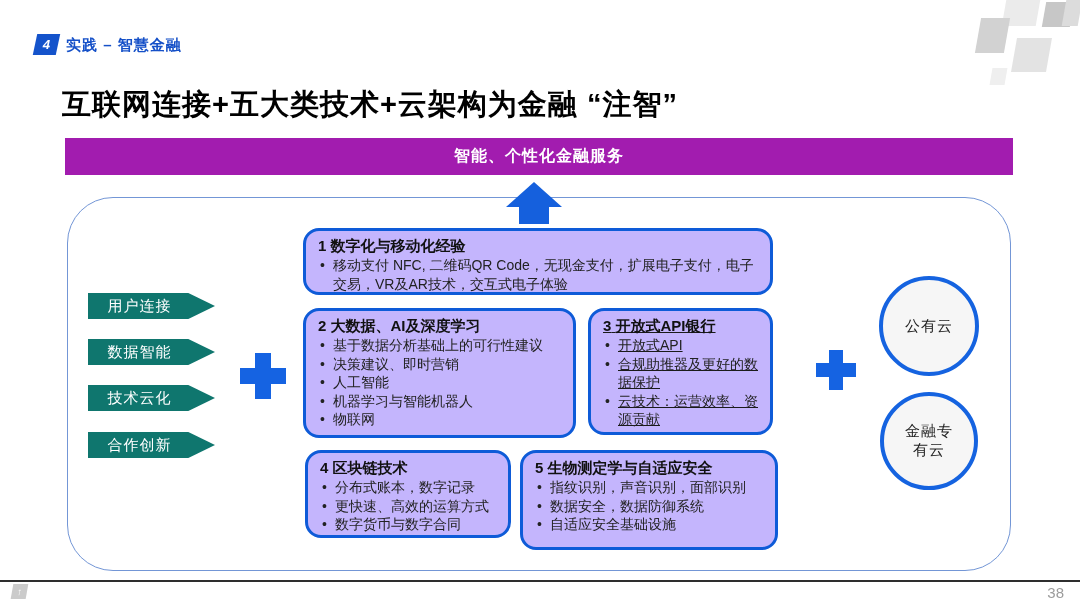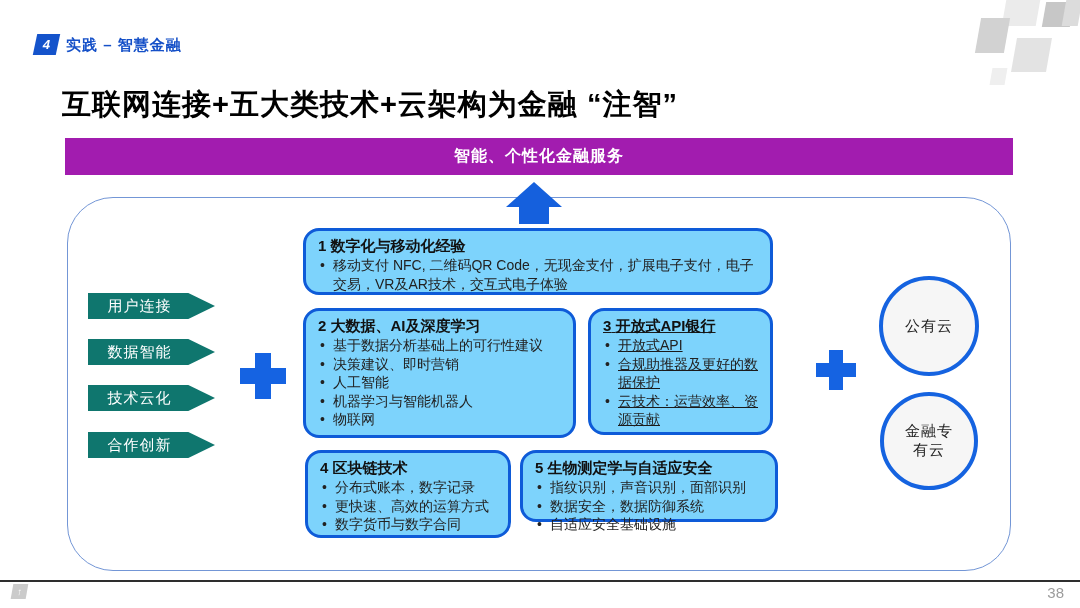--- a/index.html
+++ b/index.html
@@ -78,35 +78,35 @@
   .plus1 { left:240px; top:353px; width:46px; height:46px; }
   .plus1 .h { left:0; top:15px; width:46px; height:16px; }
   .plus1 .v { left:15px; top:0; width:16px; height:46px; }
   .plus2 { left:816px; top:350px; width:40px; height:40px; }
   .plus2 .h { left:0; top:13px; width:40px; height:14px; }
   .plus2 .v { left:13px; top:0; width:14px; height:40px; }
 
   
   .tbox {
     position:absolute; box-sizing:border-box;
-    background:#7dd3fc; border:3px solid #0e5bd8; border-radius:16px;
+    background:#c4b5fd; border:3px solid #0e5bd8; border-radius:16px;
     padding:5px 12px 4px 12px;
   }
   .tbox .t { font-size:15px; font-weight:bold; color:#111; line-height:1.35; }
   .tbox ul { list-style:none; margin:0; padding:0; }
   .tbox li {
     position:relative; padding-left:15px;
     font-size:14px; color:#222; line-height:1.32;
   }
   .tbox li::before { content:"•"; position:absolute; left:2px; top:0; color:#222; }
   .box1 { left:303px; top:228px; width:470px; height:67px; }
   .box2 { left:303px; top:308px; width:273px; height:130px; }
   .box3 { left:588px; top:308px; width:185px; height:127px;text-decoration:underline; }
   .box4 { left:305px; top:450px; width:206px; height:88px; }
-  .box5 { left:520px; top:450px; width:258px; height:72px; }
+  .box5 { left:520px; top:450px; width:258px; height:100px; }
 
   
   .cloud {
     position:absolute; box-sizing:border-box; border-radius:50%;
     background:#f6f6f6; border:4px solid #1563e0;
     display:flex; align-items:center; justify-content:center; text-align:center;
     font-size:15px; color:#222; letter-spacing:1px;
   }
   .cloud1 { left:879px; top:276px; width:100px; height:100px; }
   .cloud2 { left:880px; top:392px; width:98px; height:98px; }

